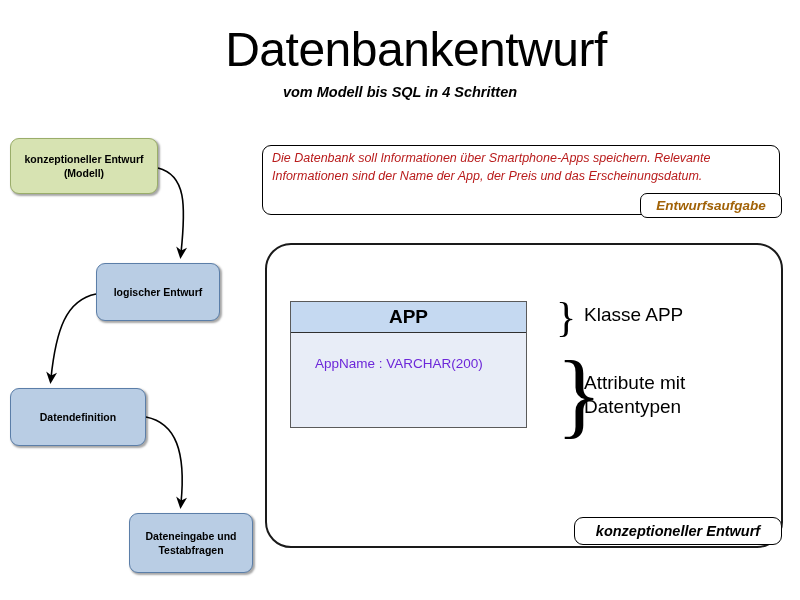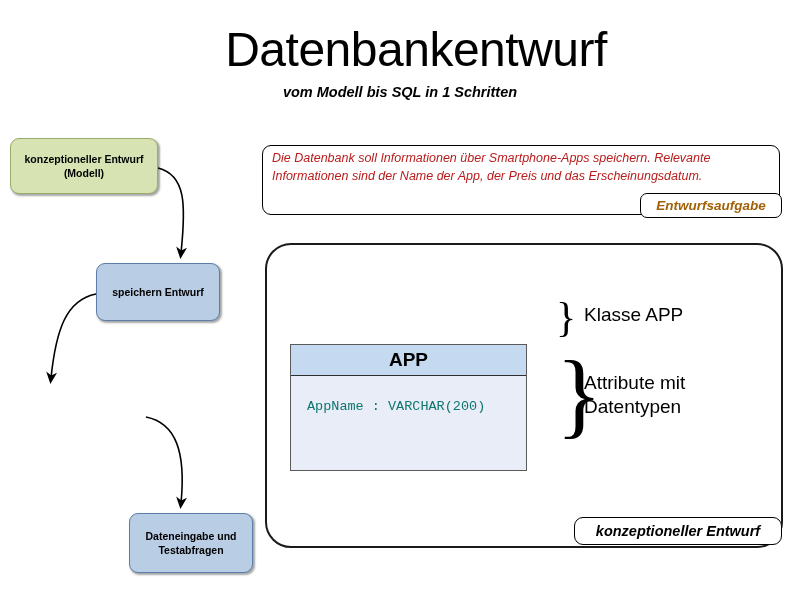--- a/index.html
+++ b/index.html
@@ -72,33 +72,32 @@
     position: absolute; left: 265px; top: 243px; width: 518px; height: 305px;
     border: 2.5px solid #1a1a1a; border-radius: 26px;
     background: #fff;
   }
 
   
   #uml-class {
     position: absolute; left: 290px; top: 301px; width: 237px; height: 127px;
     border: 1px solid #5a5a5a;
     background: #e8edf7;
-    margin-top: 43px;
   }
   #uml-header {
     height: 31px; width: 100%;
     background: #c5d9f1;
     border-bottom: 1px solid #2f2f2f;
     display: flex; align-items: center; justify-content: center;
     font-size: 19px; font-weight: 700; color: #000;
   }
   #uml-attr {
-    padding: 23px 0 0 16px;
-    font-size: 13.5px; color: #0f766e;
-    font-family: Liberation Mono, monospace;
+    padding: 23px 0 0 24px;
+    font-size: 13.5px; color: #6d28d9;
+    font-family: Liberation Sans, sans-serif;
   }
 
   
   .brace {
     position: absolute;
     color: #000; font-weight: 400;
     font-family: "Liberation Serif", serif;
     line-height: 1;
     transform-origin: left center;
   }
@@ -120,35 +119,36 @@
     display: flex; align-items: center; justify-content: center;
     font-size: 14.5px; font-style: italic; font-weight: 700; color: #000;
   }
 </style>
 </head>
 <body>
 
 <div id="stage">
 
   <div class="title">Datenbankentwurf</div>
-  <div class="subtitle">vom Modell bis SQL in 1 Schritten</div>
+  <div class="subtitle">vom Modell bis SQL in 4 Schritten</div>
 
   <svg class="arrow-svg" viewBox="0 0 800 600">
     <defs>
       <marker id="ah" markerWidth="9" markerHeight="9" refX="4.2" refY="4.2" orient="auto">
         <path d="M0.5,0.8 L8,4.2 L0.5,7.6 L2.6,4.2 Z" fill="#000"></path>
       </marker>
     </defs>
     <path d="M158,168 C186,175 186,205 181,253" fill="none" stroke="#000" stroke-width="1.6" marker-end="url(#ah)"></path>
     <path d="M96,294 C66,300 56,330 51,378" fill="none" stroke="#000" stroke-width="1.6" marker-end="url(#ah)"></path>
     <path d="M146,417 C176,423 186,452 181,503" fill="none" stroke="#000" stroke-width="1.6" marker-end="url(#ah)"></path>
   </svg>
 
   <div class="flow-box green" id="box-konzept">konzeptioneller Entwurf (Modell)</div>
-  <div class="flow-box blue" id="box-logisch">speichern Entwurf</div>
+  <div class="flow-box blue" id="box-logisch">logischer Entwurf</div>
+  <div class="flow-box blue" id="box-datendef">Datendefinition</div>
   <div class="flow-box blue" id="box-eingabe">Dateneingabe und Testabfragen</div>
 
   <div id="desc-box"></div>
   <div id="desc-text">Die Datenbank soll Informationen über Smartphone-Apps speichern. Relevante Informationen sind der Name der App, der Preis und das Erscheinungsdatum.</div>
   <div id="tab-entwurfsaufgabe">Entwurfsaufgabe</div>
 
   <div id="main-panel"></div>
 
   <div id="uml-class">
     <div id="uml-header">APP</div>

